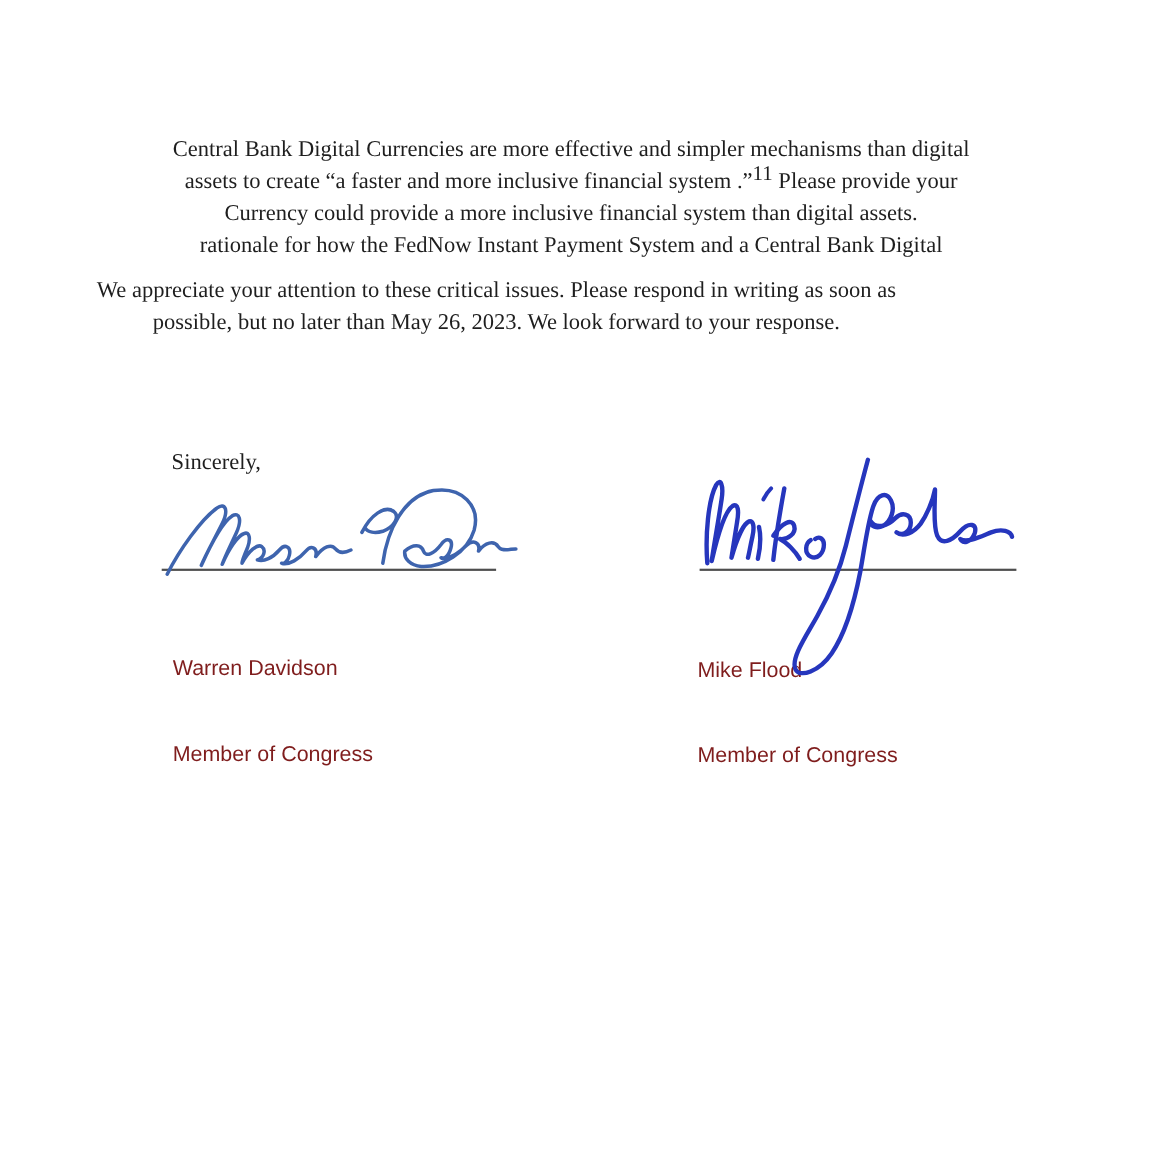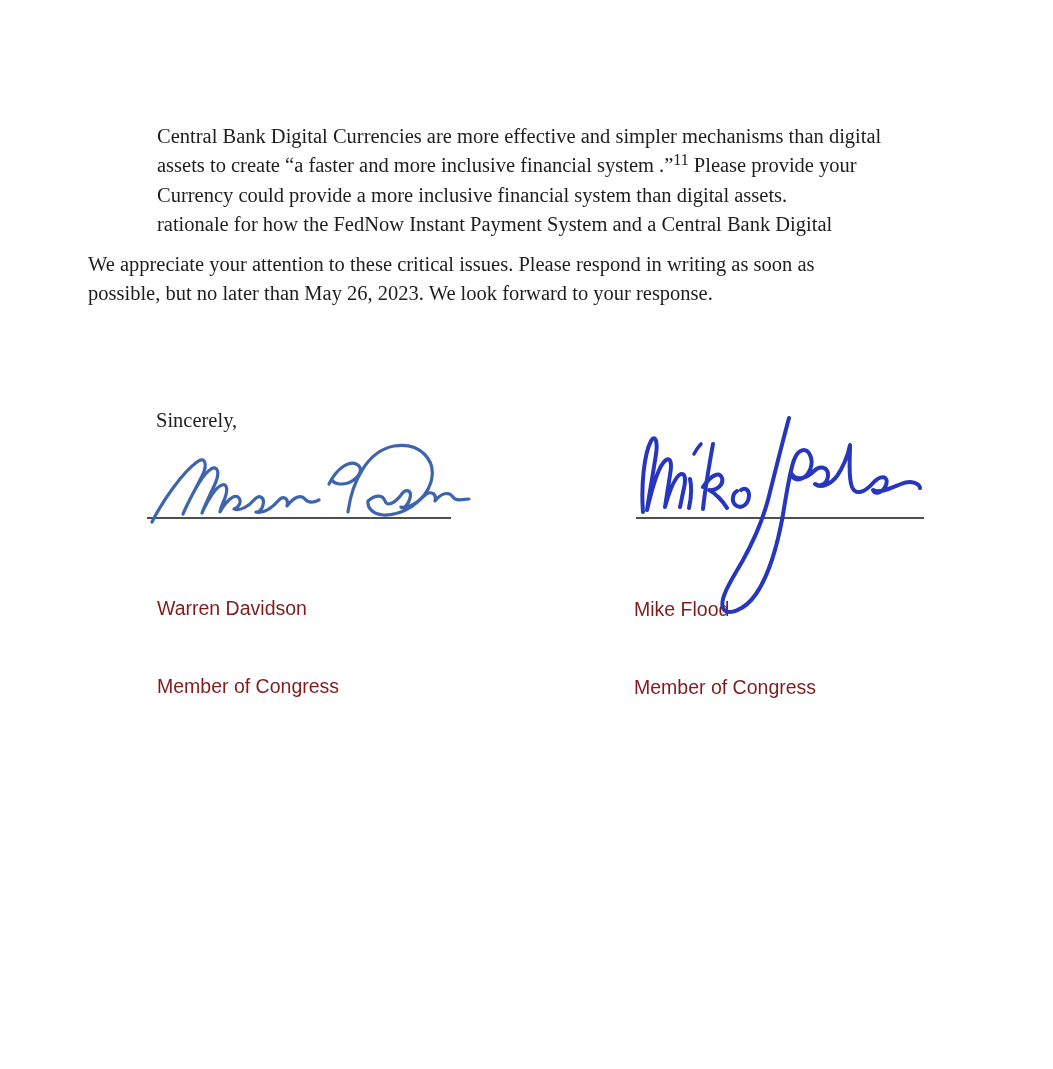--- a/index.html
+++ b/index.html
@@ -6,25 +6,25 @@
   .page {
     position: relative;
     width: 1053px;
     height: 1069px;
     background: #ffffff;
     overflow: hidden;
     font-family: "Liberation Serif", serif;
     color: #1e1e1e;
   }
   .para { position: absolute; font-size: 20.5px; line-height: 29px; }
-  .para .line { white-space: pre; }
+  .para .line { white-space: pre; text-align: center; }
   .para-indented { left: 157px; top: 122px; }
   .para-flush { left: 88px; top: 250px; }
   sup.fnmark {
-    font-size: 16px;
+    font-size: 19px;
     vertical-align: baseline;
     position: relative;
     top: -7px;
   }
   .valediction {
     position: absolute;
     left: 156px;
     top: 409px;
     font-size: 20.5px;
     white-space: pre;

